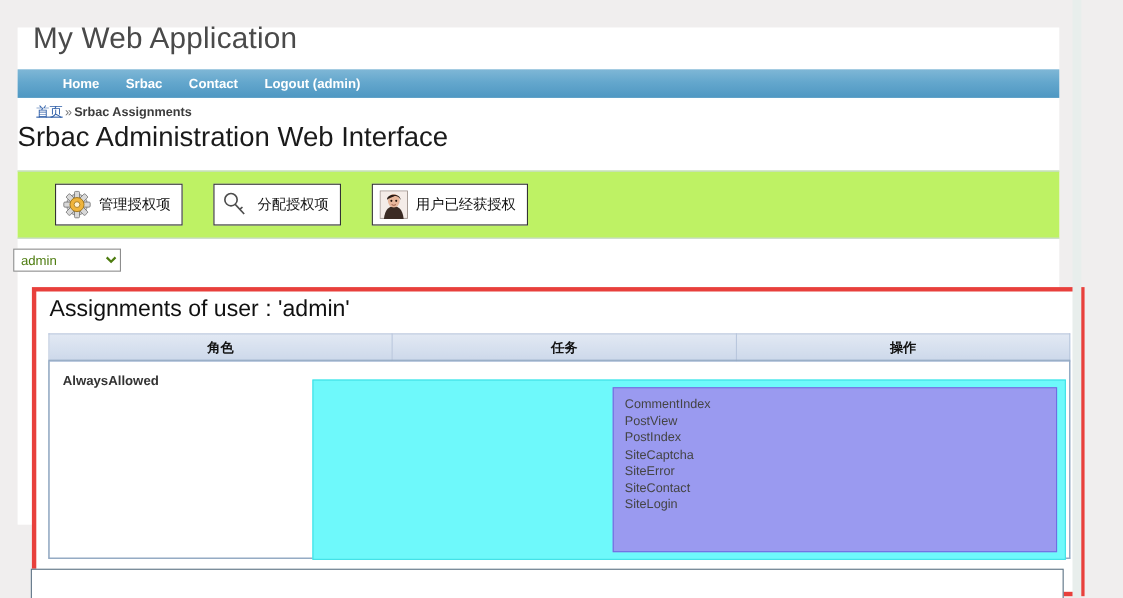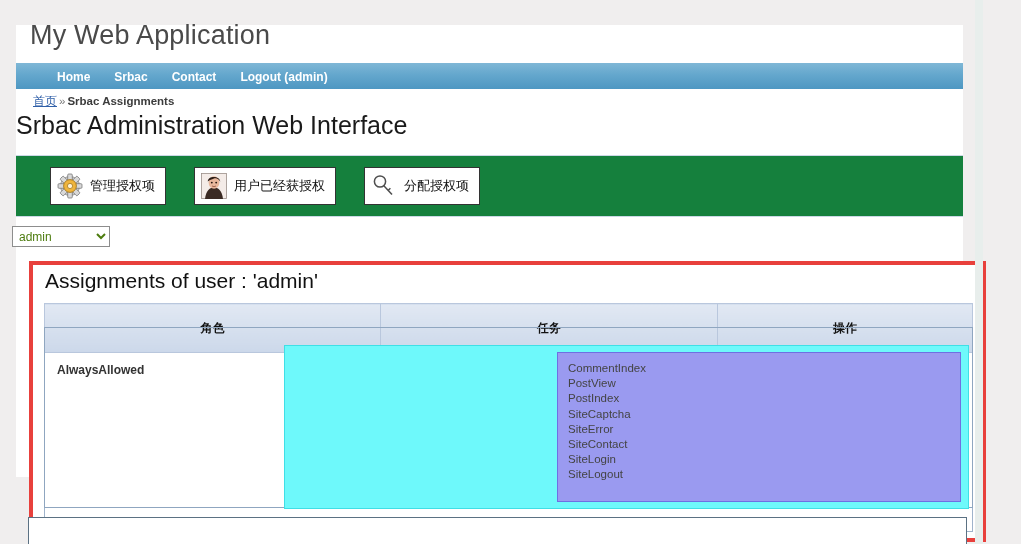--- a/index.html
+++ b/index.html
@@ -103,21 +103,21 @@
     color: #1a1a1a;
     white-space: nowrap;
   }
   
   .toolbar {
     position: absolute;
     left: 0;
     top: 130px;
     width: 947px;
     height: 62px;
-    background: #15803d;
+    background: #bef264;
     border-top: 1px solid #ccd8e6;
     border-bottom: 1px solid #ccd8e6;
     box-sizing: border-box;
     display: flex;
     align-items: center;
     padding-left: 6px;
   }
   .tbtn {
     height: 38px;
     background: #ffffff;
@@ -189,21 +189,21 @@
     table-layout: fixed;
   }
   .grid th {
     background: linear-gradient(to bottom, #e1e8f3 0%, #ccd8ea 100%);
     border: 1px solid #b9c7dd;
     font-size: 12px;
     font-weight: bold;
     color: #111;
     height: 24px;
     text-align: center;
-    padding: 12px;
+    padding: 0;
   }
   .grid td {
     border: 1px solid #9fb3cb;
     background: #ffffff;
     vertical-align: top;
     padding: 0;
   }
   .rolecell {
     font-size: 12px;
     font-weight: bold;
@@ -308,43 +308,43 @@
               <circle cx="0" cy="0" r="2.6" fill="#fff3d6" stroke="#9a6f14" stroke-width="0.7"></circle>
             </g>
           </svg>
         </span>
         <span class="lbl">管理授权项</span>
       </div>
 
       <div class="tbtn">
         <span class="ic">
           <svg width="26" height="26" viewBox="0 0 26 26">
+            <g stroke="#4d4d4d" stroke-width="1.5" fill="none">
+              <circle cx="9" cy="8.5" r="5.6" fill="#fdfdfd"></circle>
+              <line x1="12.6" y1="12.6" x2="21" y2="21.5"></line>
+              <line x1="17.3" y1="17.2" x2="19.4" y2="15.2"></line>
+            </g>
+          </svg>
+        </span>
+        <span class="lbl">分配授权项</span>
+      </div>
+
+      <div class="tbtn">
+        <span class="ic">
+          <svg width="26" height="26" viewBox="0 0 26 26">
             <rect x="0.5" y="0.5" width="25" height="25" fill="#f4ece8" stroke="#9b8f89" stroke-width="0.8"></rect>
             <path d="M4 26 C5 17 9 14.5 13 14.5 C17 14.5 21 17 22 26 Z" fill="#3b2b24"></path>
             <ellipse cx="13" cy="9.5" rx="5.4" ry="6.2" fill="#e8b79c"></ellipse>
             <path d="M6.8 8.5 C6.8 2.6 19.2 2.6 19.2 8.8 C18 6 15 4.6 13 5.6 C10.6 6.8 8.6 7 6.8 8.5 Z" fill="#2b1d17"></path>
             <circle cx="10.8" cy="9.6" r="0.95" fill="#26160f"></circle>
             <circle cx="15.2" cy="9.6" r="0.95" fill="#26160f"></circle>
             <path d="M11 13 Q13 14.4 15 13" stroke="#9b5d4a" stroke-width="0.9" fill="none"></path>
           </svg>
         </span>
         <span class="lbl">用户已经获授权</span>
-      </div>
-
-      <div class="tbtn">
-        <span class="ic">
-          <svg width="26" height="26" viewBox="0 0 26 26">
-            <g stroke="#4d4d4d" stroke-width="1.5" fill="none">
-              <circle cx="9" cy="8.5" r="5.6" fill="#fdfdfd"></circle>
-              <line x1="12.6" y1="12.6" x2="21" y2="21.5"></line>
-              <line x1="17.3" y1="17.2" x2="19.4" y2="15.2"></line>
-            </g>
-          </svg>
-        </span>
-        <span class="lbl">分配授权项</span>
       </div>
 
     </div>
 
     <div class="userselect-wrap">
       <select class="userselect">
         <option>admin</option>
       </select>
     </div>
 
@@ -377,21 +377,20 @@
 
     <div class="purplebox">
       <ul>
         <li>CommentIndex</li>
         <li>PostView</li>
         <li>PostIndex</li>
         <li>SiteCaptcha</li>
         <li>SiteError</li>
         <li>SiteContact</li>
         <li>SiteLogin</li>
-        <li>SiteLogout</li>
       </ul>
     </div>
 
   </div>
 
   <div class="gutter-right"></div>
 
   <div class="lowerbox"></div>
 
 </div>

